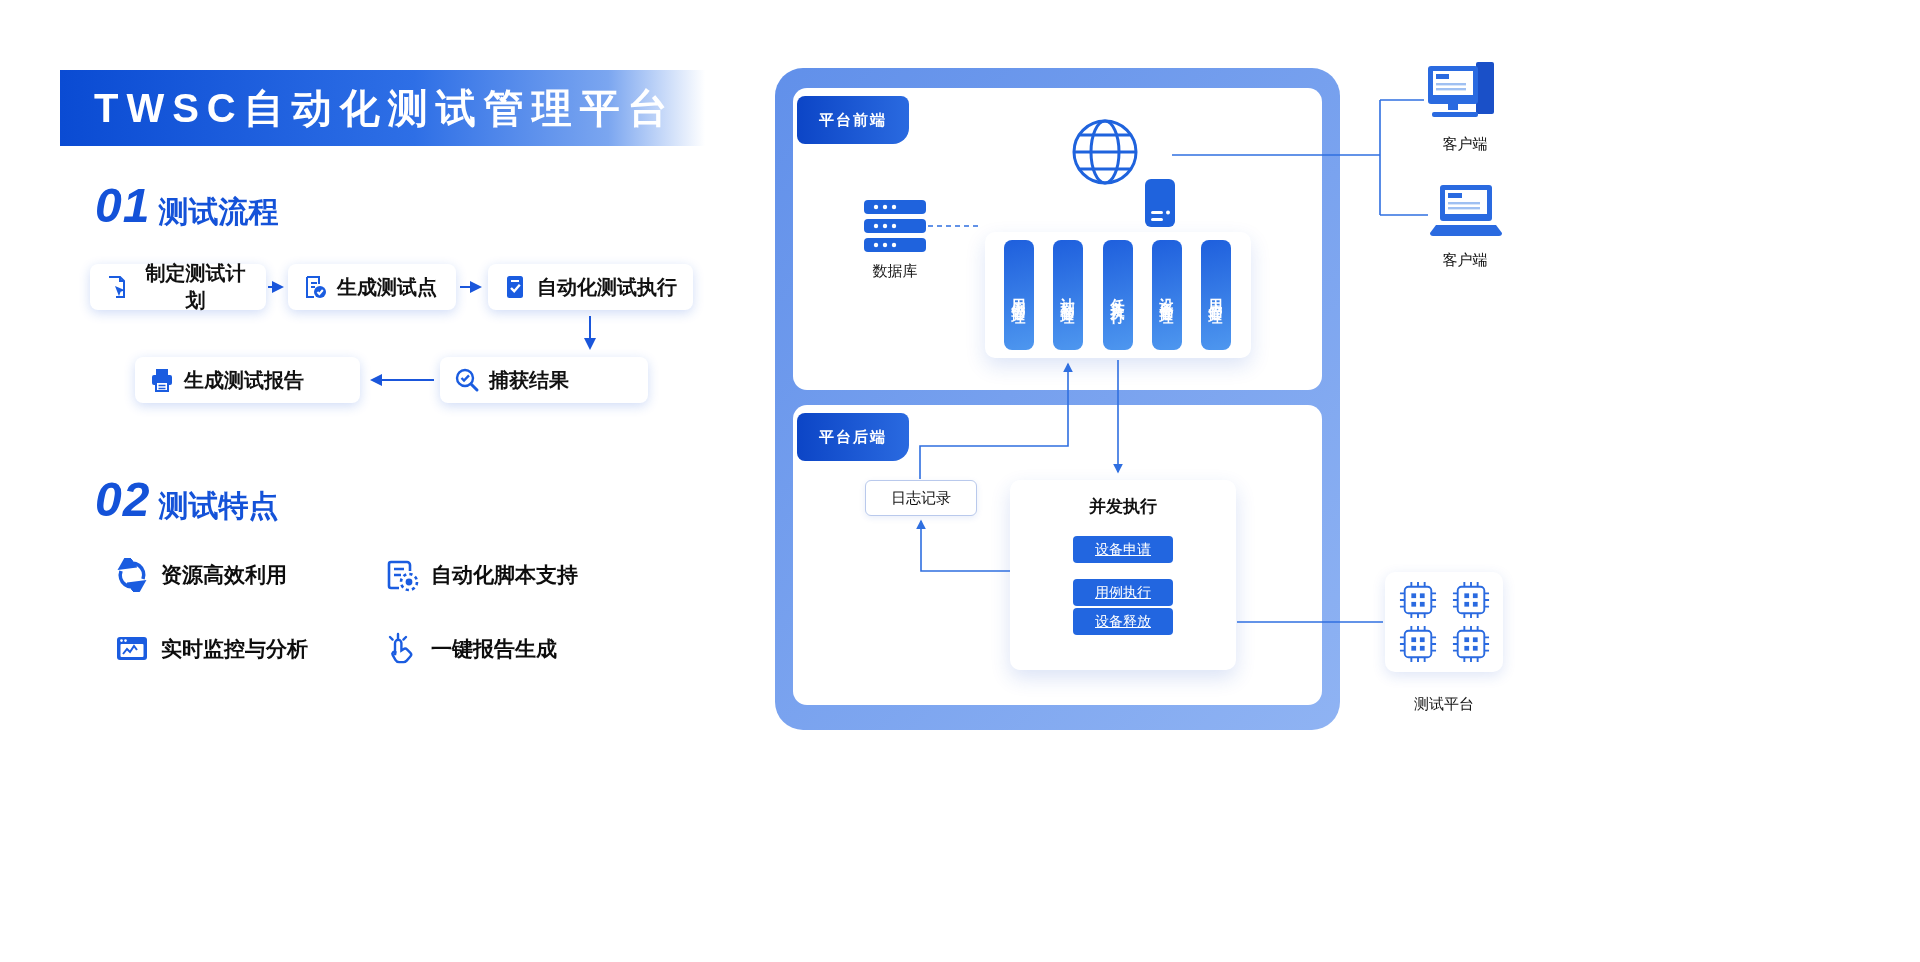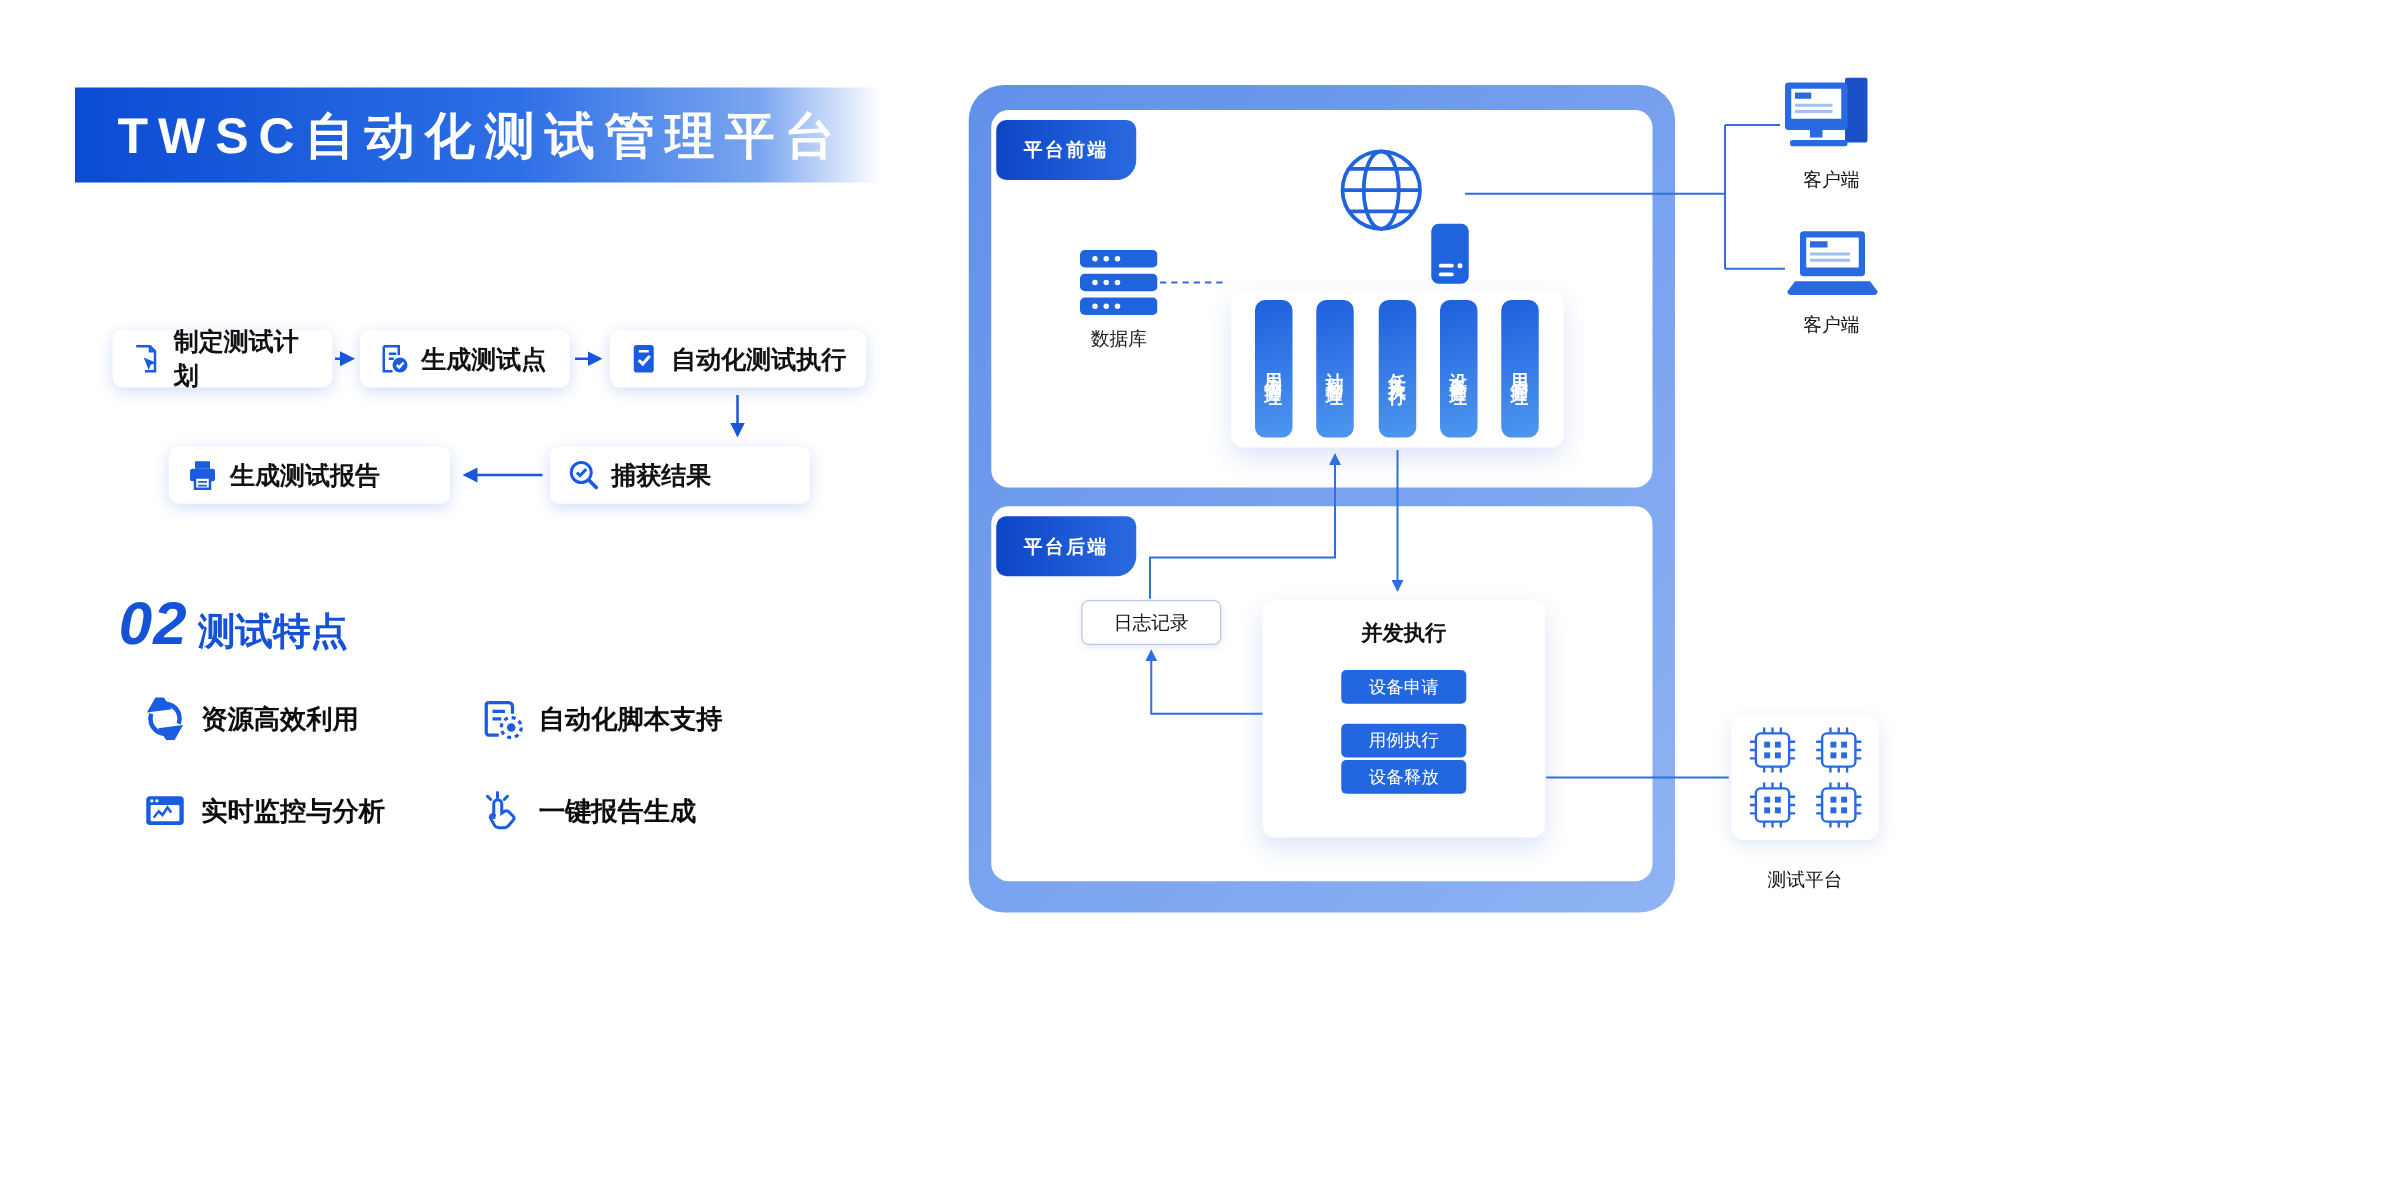--- a/index.html
+++ b/index.html
@@ -49,41 +49,45 @@
   .pill span{writing-mode:vertical-rl;text-orientation:upright;font-size:14px;font-weight:700;letter-spacing:4px;}
 
   .logbox{position:absolute;left:865px;top:480px;width:110px;height:34px;background:#fff;
           border:1px solid #b9c9ec;border-radius:6px;display:flex;align-items:center;justify-content:center;
           font-size:15px;color:#111;box-shadow:0 2px 6px rgba(30,80,200,0.10);}
 
   .conc{position:absolute;left:1010px;top:480px;width:226px;height:190px;background:#fff;border-radius:10px;
         box-shadow:0 8px 20px rgba(30,80,200,0.16);}
   .conc .ct{position:absolute;top:15px;left:0;width:100%;text-align:center;font-size:17px;font-weight:800;color:#111;}
   .cbtn{position:absolute;left:63px;width:100px;height:27px;background:#2266e0;border-radius:4px;color:#fff;
-        font-size:14px;display:flex;align-items:center;justify-content:center;}
+        font-size:14px;display:flex;align-items:center;justify-content:center;text-decoration:underline;}
 
   .extLabel{position:absolute;text-align:center;font-size:15px;color:#111;}
 
   .chipcard{position:absolute;left:1385px;top:572px;width:118px;height:100px;background:#fff;border-radius:10px;
             box-shadow:0 4px 14px rgba(30,80,200,0.14);display:grid;grid-template-columns:1fr 1fr;
             place-items:center;padding:6px;box-sizing:border-box;}
 
   .connects{position:absolute;left:0;top:0;width:1920px;height:962px;pointer-events:none;z-index:10;}
 </style>
 </head>
 <body>
 
 <div class="canvas">
 
   <div class="banner">
     <span class="t">TWSC自动化测试管理平台</span>
   </div>
 
-
-  <div class="fbox" style="left:90px;top:264px;width:176px;">
+  <div class="sec" style="left:95px;top:178px;">
+    <span class="num">01</span>
+    <span class="st">测试流程</span>
+  </div>
+
+  <div class="fbox" style="left:90px;top:264px;width:176px;text-align:center;">
     <svg viewBox="0 0 26 26">
       <g fill="none" stroke="#1a5ce0" stroke-width="2">
           <path d="M5,3 h11 l4,4 v16 h-8"></path>
           <path d="M16,3 v4 h4"></path>
         </g>
       <path d="M11,12 l10,4.2 -4.4,1.6 -1.6,4.4 z" fill="#1a5ce0"></path>
     </svg>
     <span>制定测试计划</span>
   </div>
 

